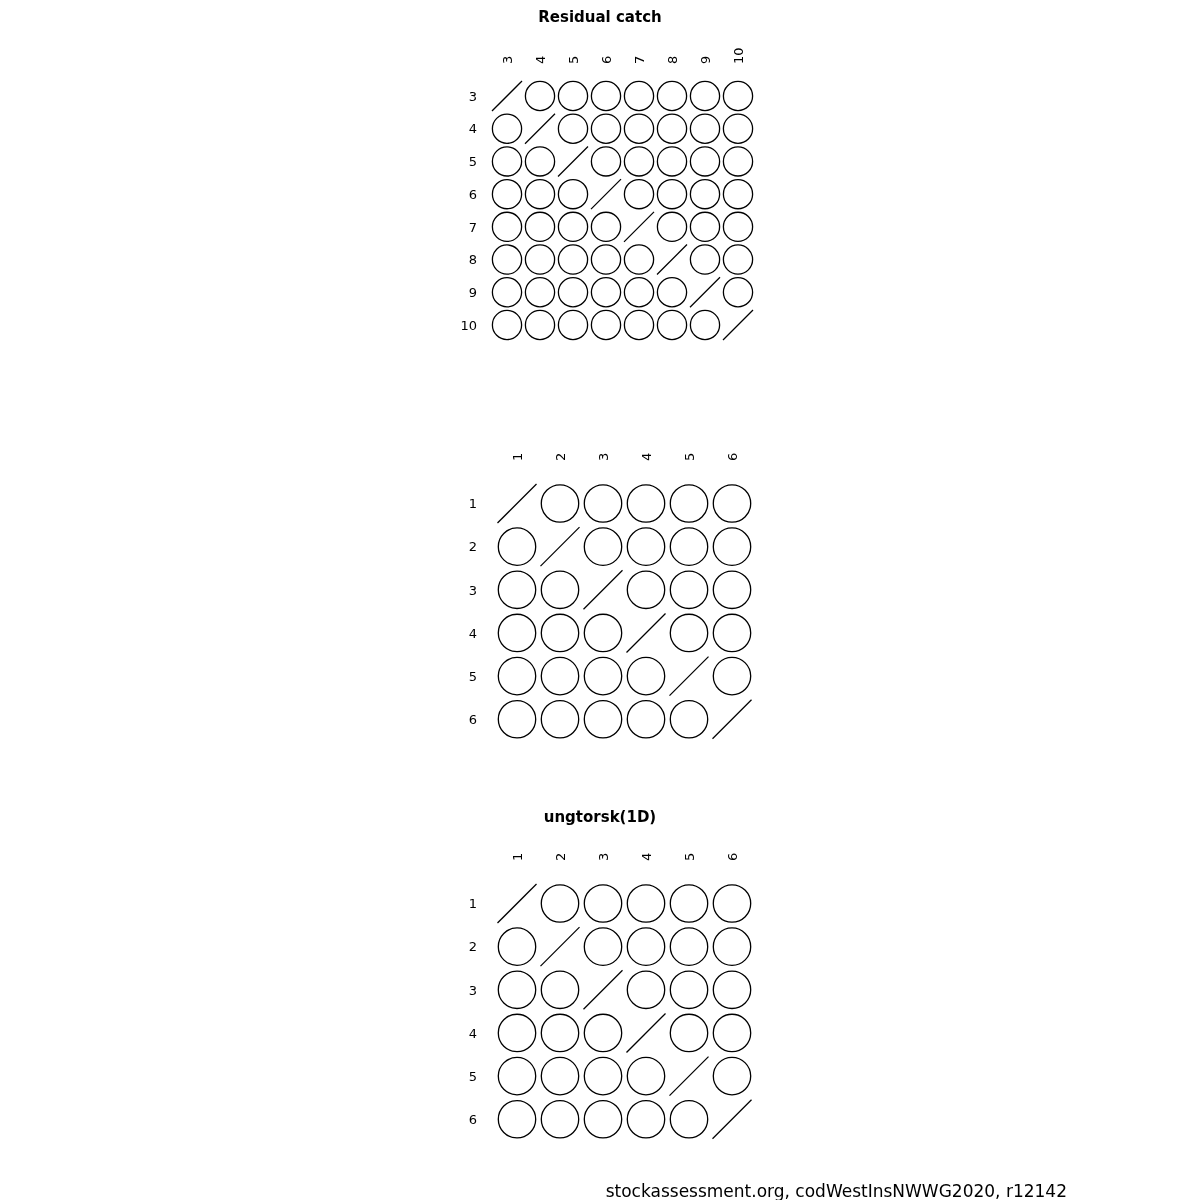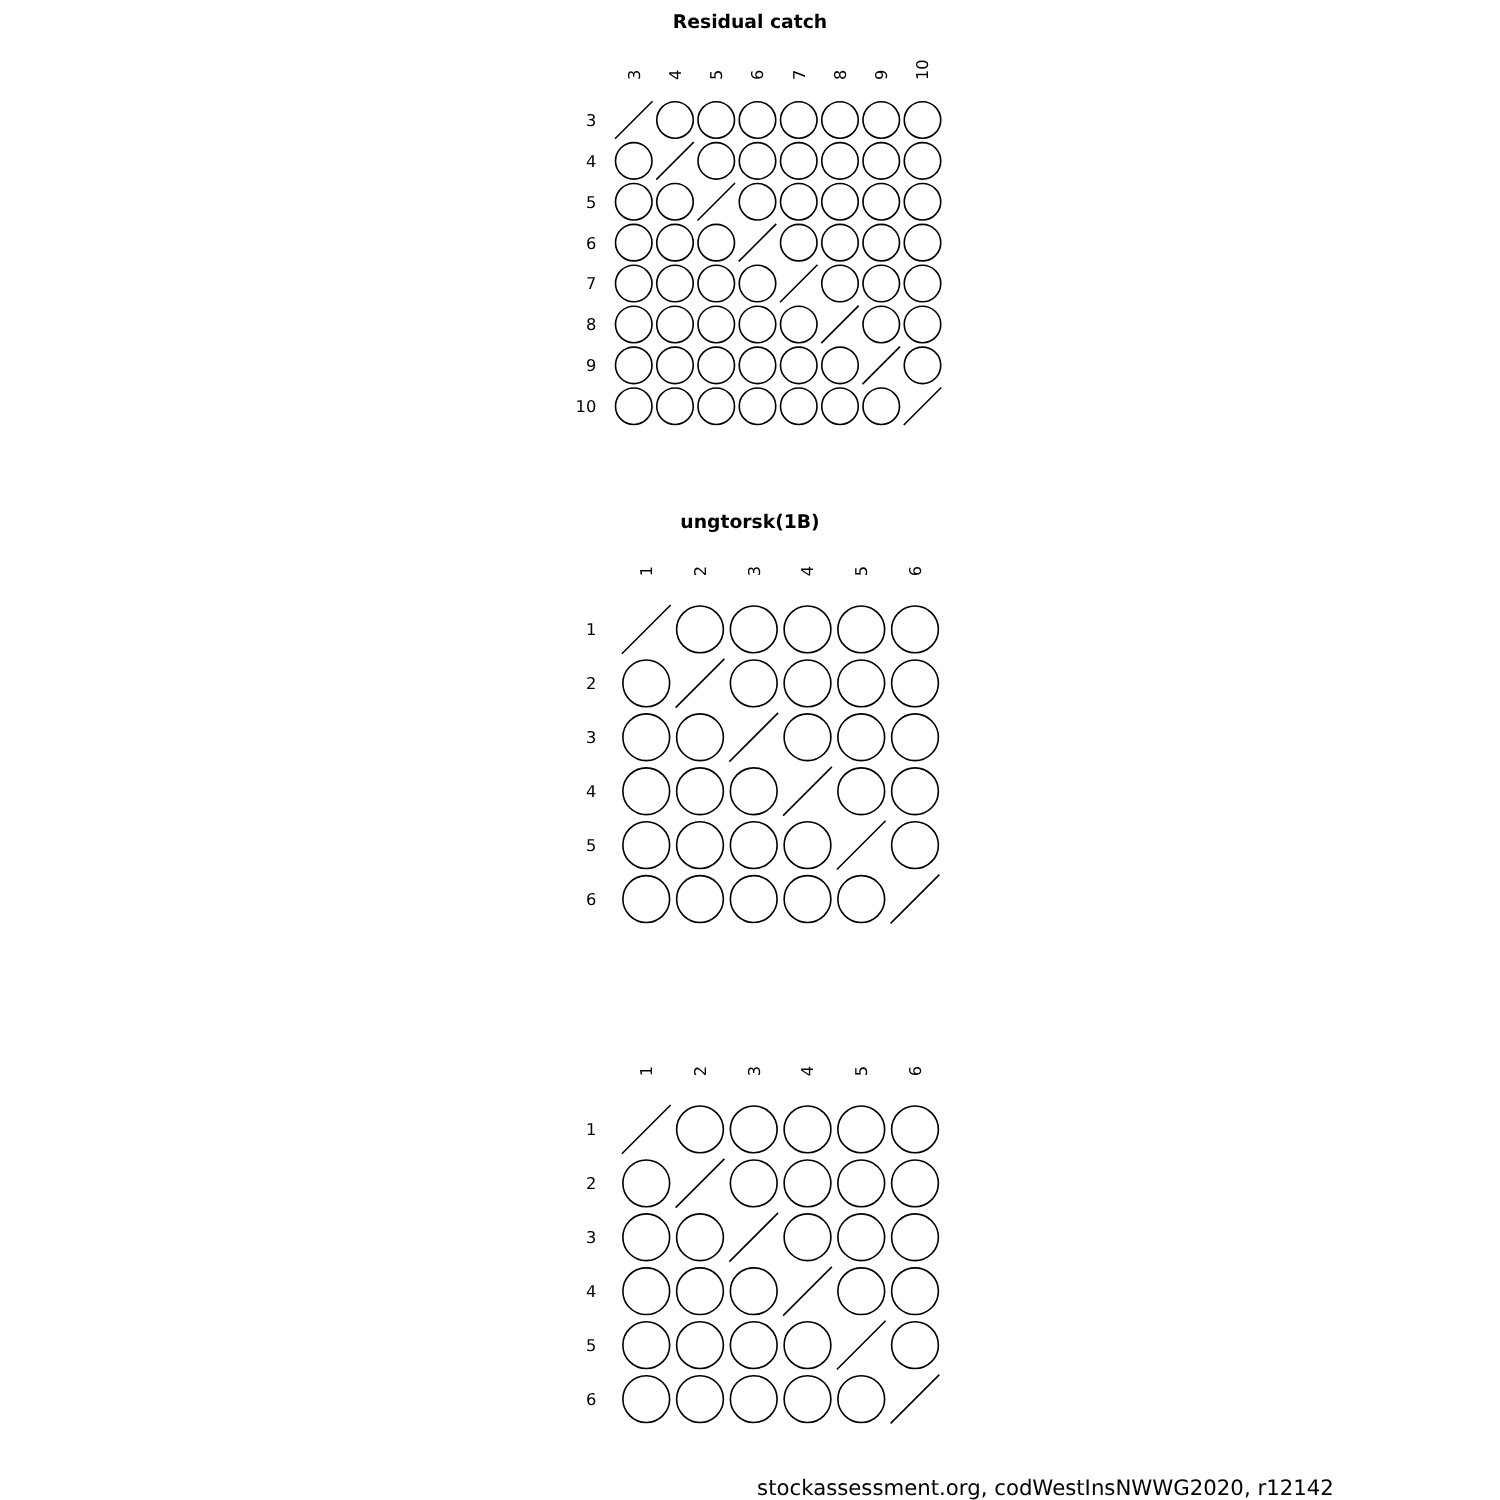--- a/index.html
+++ b/index.html
@@ -39,21 +39,21 @@
     fill: #000000;
     font-family: "DejaVu Sans", sans-serif;
     font-size: 13px;
   }
 </style>
 </head>
 <body>
 
 <div class="figure">
   <div class="panel-title t1">Residual catch</div>
-  <div class="panel-title t2">ungtorsk(1B)</div>
+  <div class="panel-title t3">ungtorsk(1D)</div>
   <svg id="panels-svg" width="1200" height="1200" viewBox="0 0 1200 1200" xmlns="http://www.w3.org/2000/svg">
       <g>
         <text transform="translate(511.7 64) rotate(-90)" text-anchor="start">3</text>
         <text transform="translate(544.7 64) rotate(-90)" text-anchor="start">4</text>
         <text transform="translate(577.7 64) rotate(-90)" text-anchor="start">5</text>
         <text transform="translate(610.7 64) rotate(-90)" text-anchor="start">6</text>
         <text transform="translate(643.7 64) rotate(-90)" text-anchor="start">7</text>
         <text transform="translate(676.7 64) rotate(-90)" text-anchor="start">8</text>
         <text transform="translate(709.7 64) rotate(-90)" text-anchor="start">9</text>
         <text transform="translate(742.7 64) rotate(-90)" text-anchor="start">10</text>

